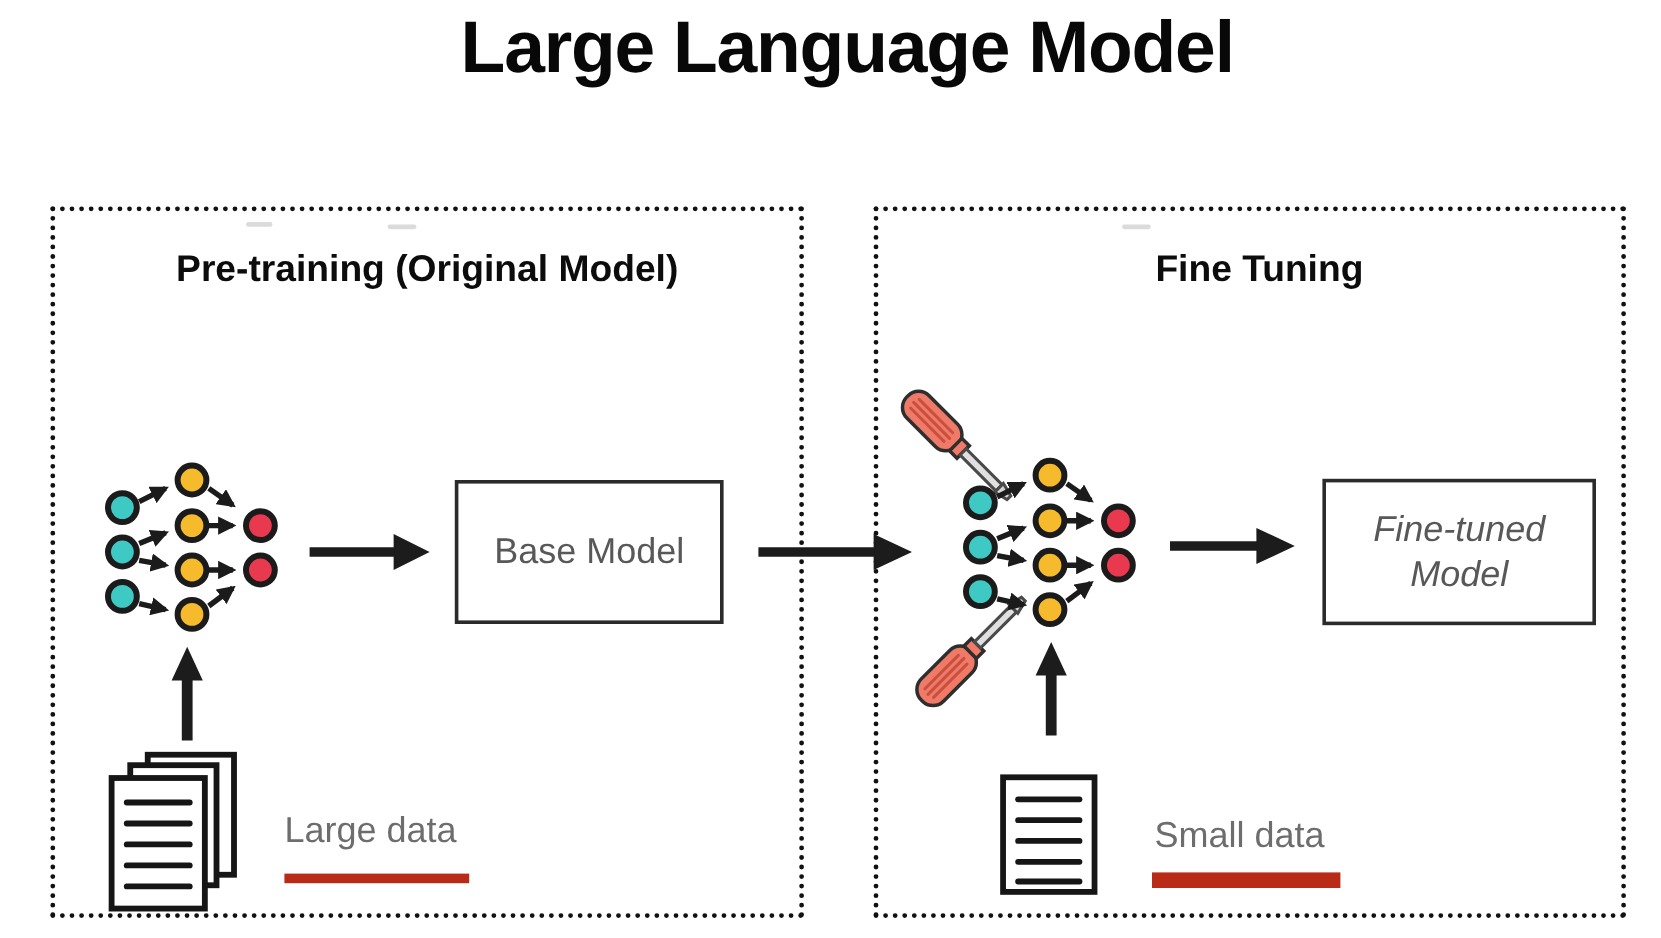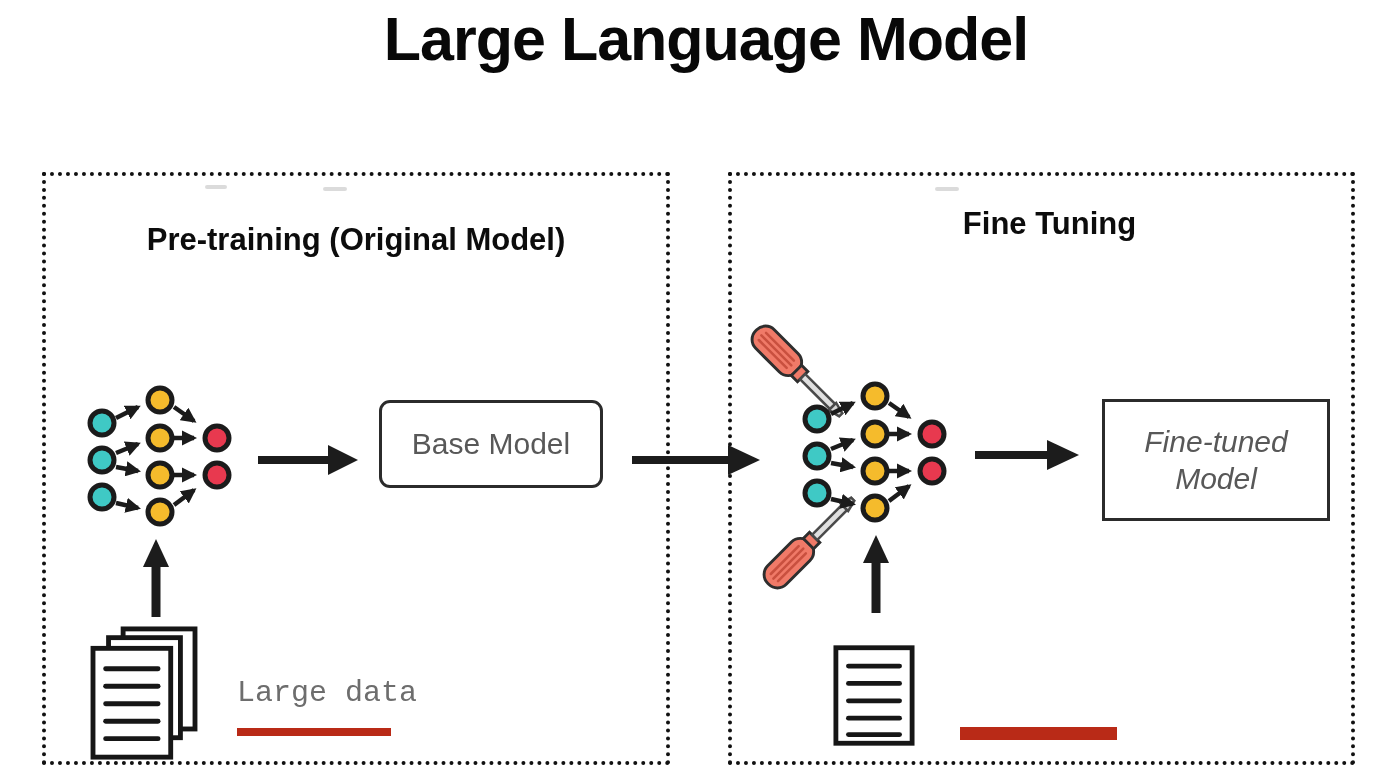--- a/index.html
+++ b/index.html
@@ -24,52 +24,52 @@
     border: 4px dotted #111111;
     background: transparent;
   }
   #panel-left  { left: 42px;  top: 172px; width: 628px; height: 593px; }
   #panel-right { left: 728px; top: 172px; width: 627px; height: 593px; }
 
   .panel-header {
     text-align: center;
     font-size: 31px; font-weight: 700; color: #0c0c0c;
   }
-  #panel-header-left  { left: 42px;  top: 206px; width: 628px; margin-top: 16px; }
+  #panel-header-left  { left: 42px;  top: 206px; width: 628px; }
   #panel-header-right { left: 736px; top: 206px; width: 627px; }
 
   .smudge {
     background: #bdbdbd; opacity: .55; border-radius: 3px; height: 4px;
   }
 
   .model-box {
     border: 3.5px solid #2b2b2b;
     display: flex; align-items: center; justify-content: center; text-align: center;
     font-size: 30px; color: #585858; background: #ffffff;
     line-height: 1.25;
   }
-  #base-model-box      { left: 379px;  top: 400px; width: 224px; height: 88px; border-radius: 11px; }
+  #base-model-box      { left: 379px;  top: 400px; width: 224px; height: 120px; }
   #finetuned-model-box { left: 1102px; top: 399px; width: 228px; height: 122px; }
   #finetuned-model-box .model-box-label { width: 180px; font-style: italic; }
 
   #net-left  { left: 82px;  top: 378px; }
   #net-right { left: 797px; top: 374px; }
 
   #arrow-left-inner  { left: 256px; top: 443px; }
   #arrow-middle      { left: 630px; top: 443px; }
   #arrow-right-inner { left: 973px; top: 438px; }
 
   #uparrow-left  { left: 141px; top: 537px; }
   #uparrow-right { left: 861px; top: 533px; }
 
   #docs-stack { left: 88px;  top: 626px; }
   #doc-single { left: 833px; top: 643px; }
 
   .data-label { font-size: 30px; color: #6d6d6d; white-space: nowrap; }
-  #label-large-data { left: 237px; top: 676px; font-family: Liberation Mono, monospace; }
+  #label-large-data { left: 237px; top: 676px; }
   #label-small-data { left: 962px; top: 680px; }
 
   .red-underline { background: #b92a17; }
   #underline-large { left: 237px; top: 728px; width: 154px; height: 8px; }
   #underline-small { left: 960px; top: 727px; width: 157px; height: 13px; }
 
   .screwdriver { transform-origin: 50% 50%; }
   #screwdriver-top    { left: 776px; top: 310px; transform: rotate(-45deg); }
   #screwdriver-bottom { left: 788px; top: 480px; transform: rotate(-135deg); }
 </style>
@@ -225,15 +225,16 @@
     <rect x="3" y="3" width="79" height="99" fill="#ffffff" stroke="#161616" stroke-width="5"></rect>
     <g stroke="#161616" stroke-width="5" stroke-linecap="round">
       <line x1="16" y1="22" x2="69" y2="22"></line>
       <line x1="16" y1="40" x2="69" y2="40"></line>
       <line x1="16" y1="58" x2="69" y2="58"></line>
       <line x1="16" y1="76" x2="69" y2="76"></line>
       <line x1="16" y1="93" x2="69" y2="93"></line>
     </g>
   </svg>
 
+  <div id="label-small-data" class="abs data-label">Small data</div>
   <div id="underline-small" class="abs red-underline"></div>
 
 </div>
 
 </body></html>

